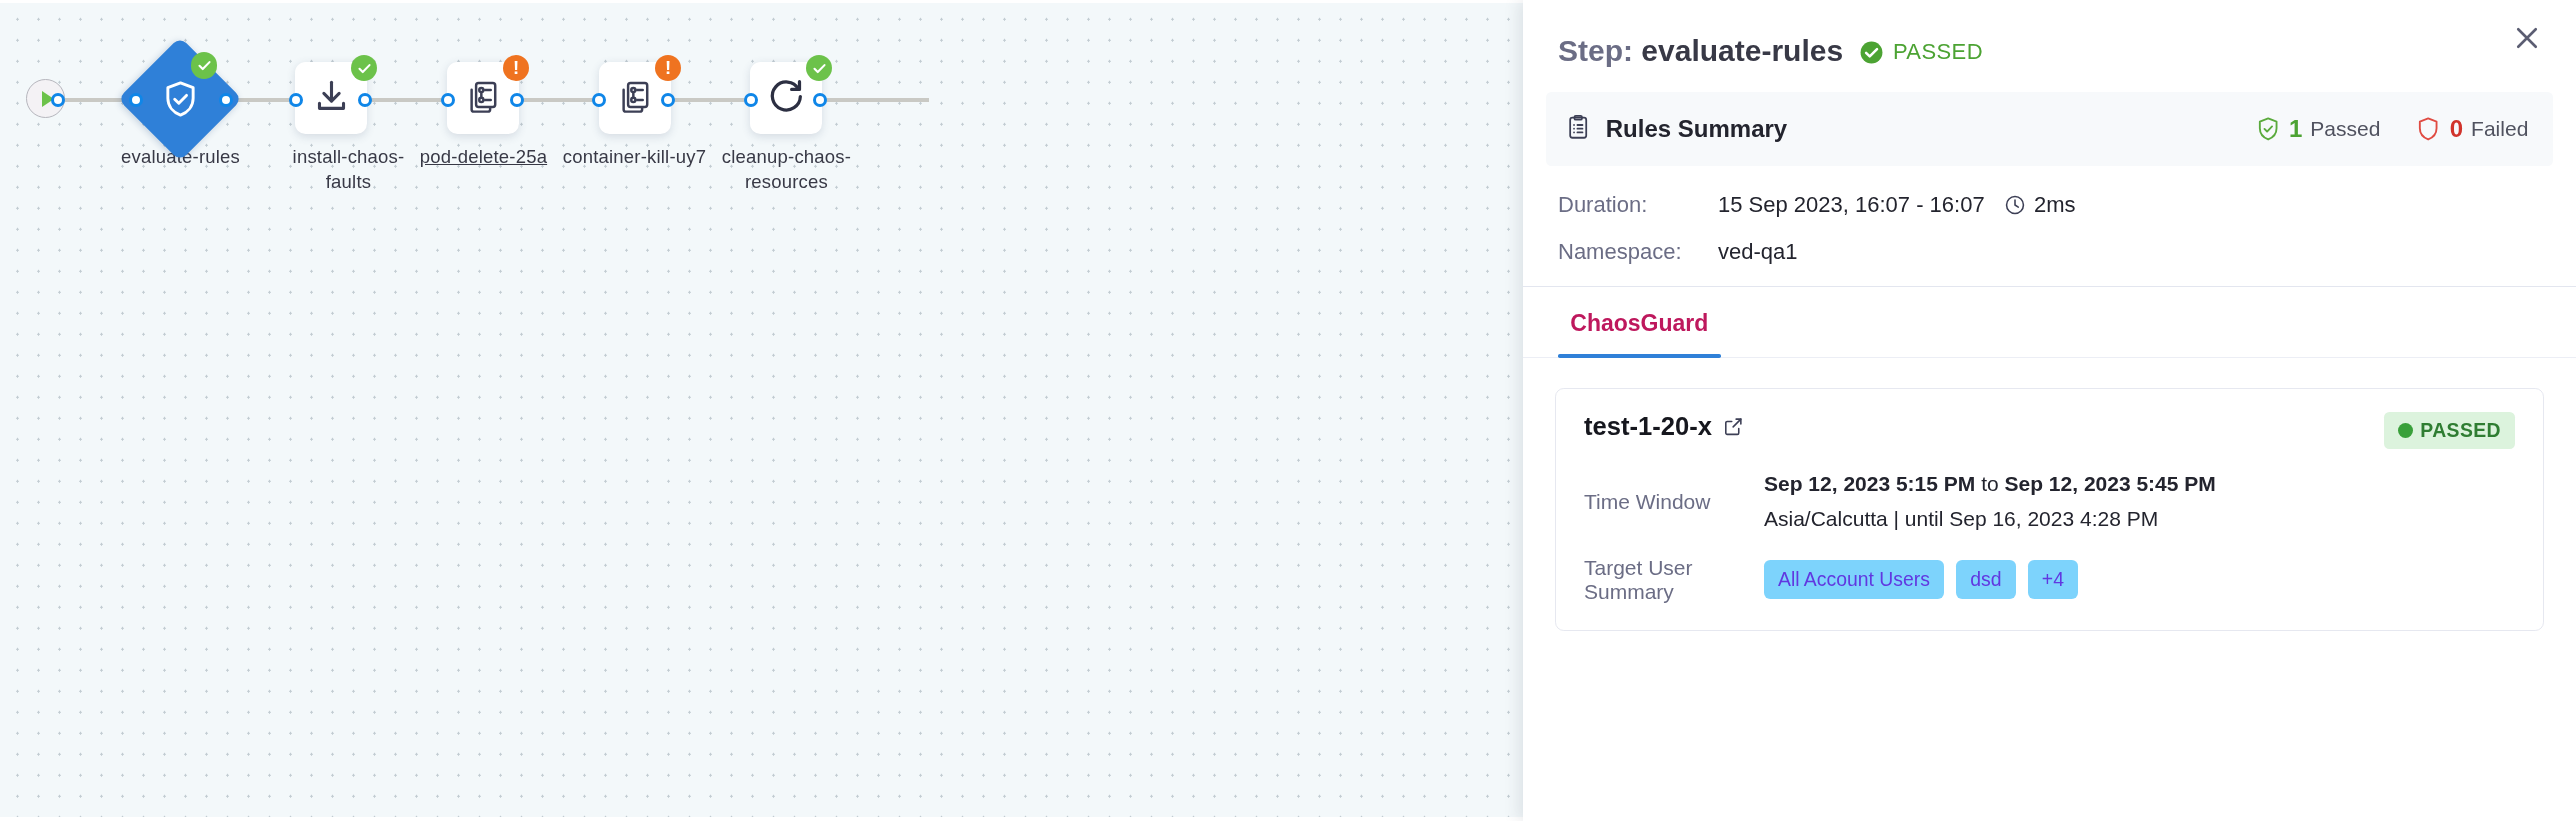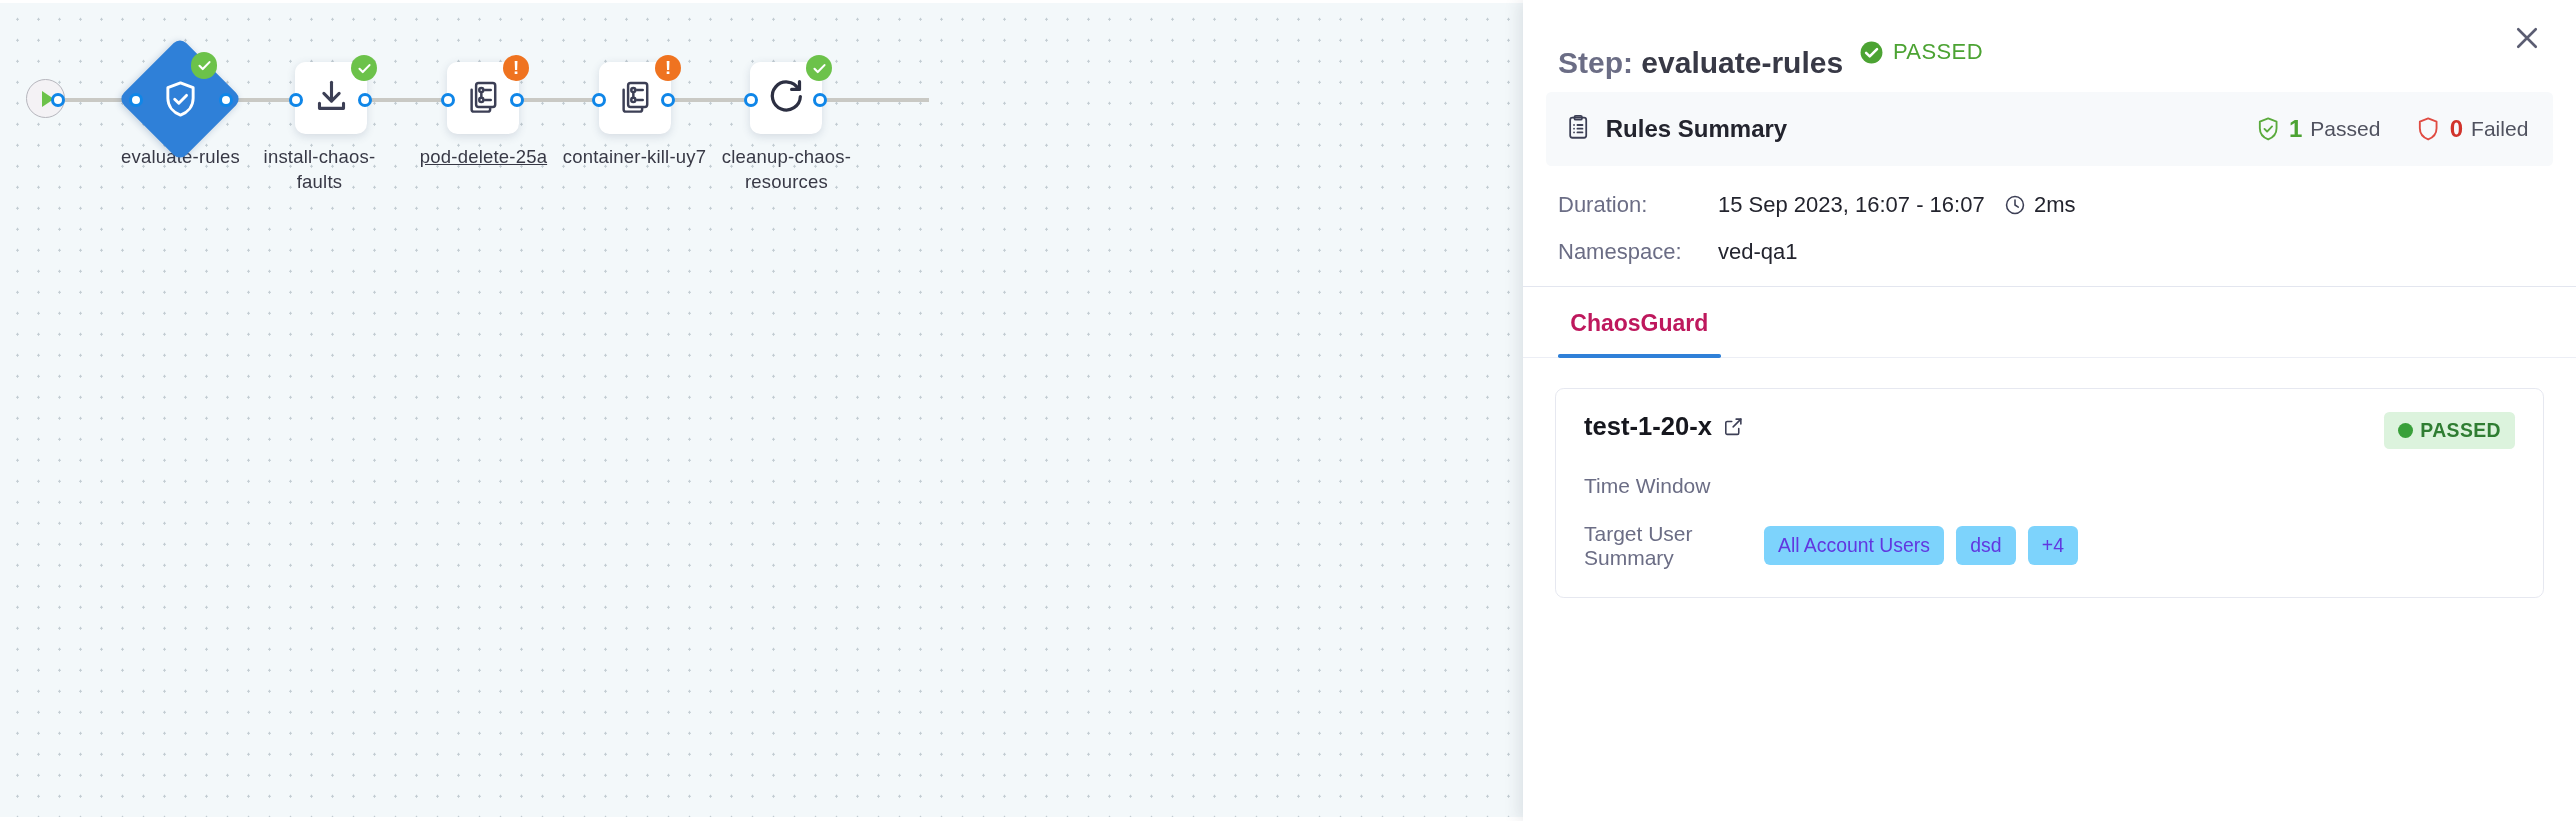--- a/index.html
+++ b/index.html
@@ -138,21 +138,20 @@
     padding: 34px 35px 0 35px;
     height: 85px;
     display: flex;
     align-items: flex-start;
   }
   .panel-title {
     font-size: 30px;
     color: #383946;
     font-weight: bold;
     white-space: nowrap;
-    margin-top: 12px;
   }
   .panel-title .muted { color: #6b6d85; font-weight: bold; }
   .status-inline {
     display: flex; align-items: center; gap: 8.8px;
     margin-left: 16px; margin-top: 5.3px;
   }
   .status-inline .txt {
     color: #4ca333; font-size: 22px; letter-spacing: 0.4px;
   }
   .close-btn {
@@ -299,21 +298,21 @@
         </svg>
       </span>
       <div class="badge success" style="left:56px; top:-7px;">
         <svg width="15" height="15" viewBox="0 0 24 24" fill="none" stroke="#fff" stroke-width="3.4" stroke-linecap="round" stroke-linejoin="round">
             <path d="M4 12.5l5.2 5.2L20 6.6"></path>
           </svg>
       </div>
     </div>
     <div class="port" style="left:289px;"></div>
     <div class="port" style="left:358px;"></div>
-    <div class="node-label" style="left:240px; width:159px; white-space:pre-line;">install-chaos-
+    <div class="node-label" style="left:269px; width:159px; white-space:pre-line;">install-chaos-
 faults</div>
 
     <div class="sq-node" style="left:447px;">
       <span>
         <svg width="37" height="37" viewBox="0 0 24 24" fill="none" stroke="#3c3f55" stroke-width="1.6" stroke-linecap="round" stroke-linejoin="round">
           <rect x="7.2" y="3.2" width="12.4" height="15.6" rx="1.6"></rect>
           <path d="M16.3 19.2v1.2a1.4 1.4 0 0 1-1.4 1.4H5.7a1.4 1.4 0 0 1-1.4-1.4V7.6"></path>
           <circle cx="10.6" cy="7.8" r="1.35"></circle>
             <circle cx="10.6" cy="14.2" r="1.35"></circle>
           <path d="M13.1 7.8h3.6M13.1 14.2h3.6M10.6 9.2v3.6"></path>
@@ -452,20 +451,26 @@
           </svg>
         </div>
         <div class="pill">
           <span class="dot"></span>
           <span class="ptxt">PASSED</span>
         </div>
       </div>
 
       <div class="card-row">
         <span class="card-key">Time Window</span>
+        <span class="card-val">
+          <span class="strong">Sep 12, 2023 5:15 PM</span>
+          <span>to</span>
+          <span class="strong">Sep 12, 2023 5:45 PM</span>
+          <span class="sub">Asia/Calcutta | until Sep 16, 2023 4:28 PM</span>
+        </span>
       </div>
 
       <div class="card-row">
         <span class="card-key">Target User Summary</span>
         <span class="tagrow">
           <span class="tag">All Account Users</span>
           <span class="tag">dsd</span>
           <span class="tag">+4</span>
         </span>
       </div>

